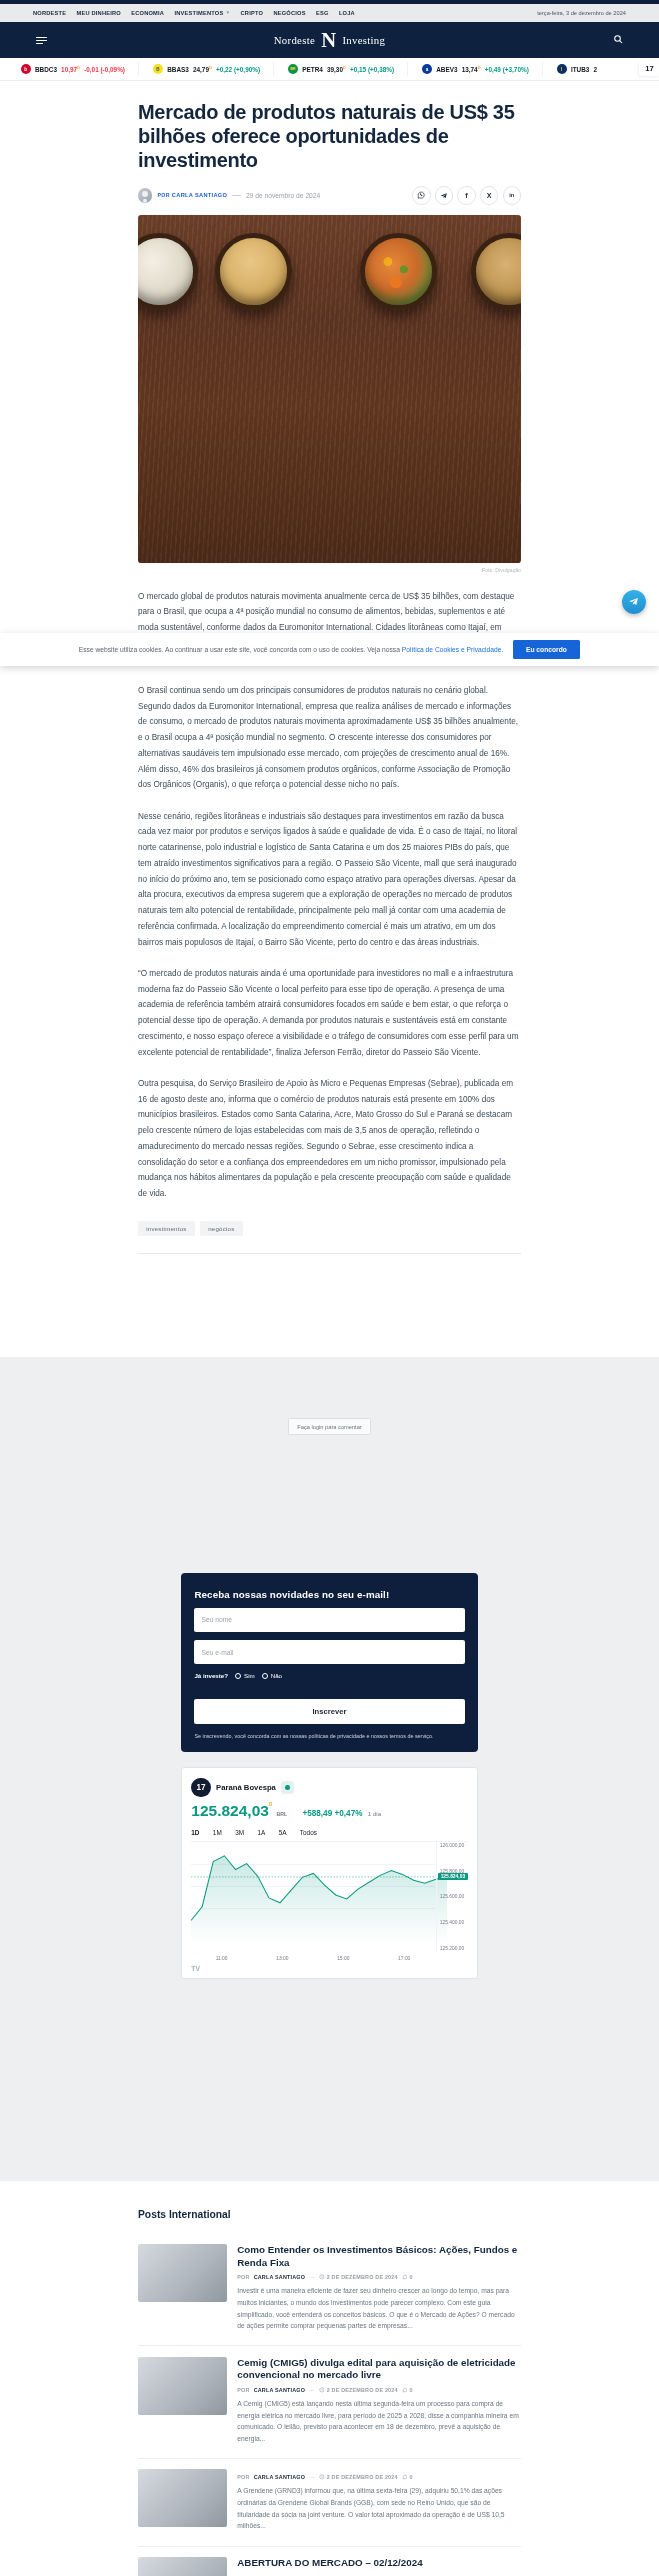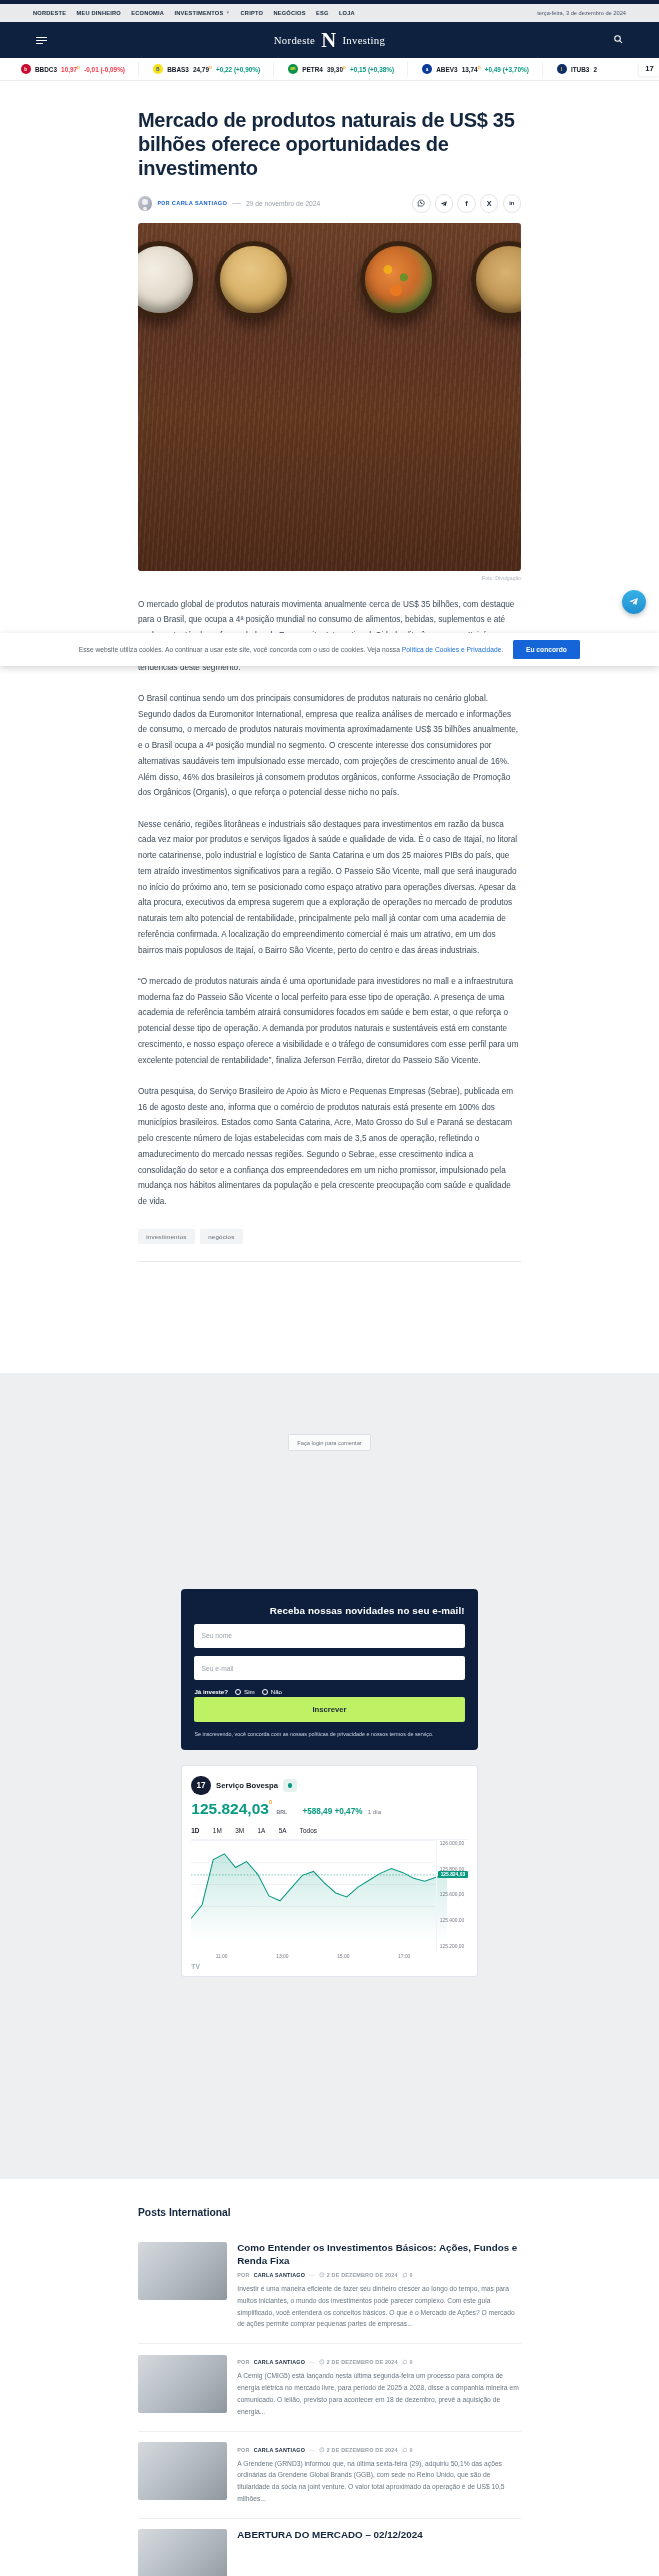--- a/index.html
+++ b/index.html
@@ -29,21 +29,21 @@
   .tick { display:flex; align-items:center; gap:4.1px; padding:0 13.4px; border-right:0.5px solid #eef0f2; height:14.4px; white-space:nowrap; }
   .tick-logo { width:10.3px; height:10.3px; border-radius:50%; display:flex; align-items:center; justify-content:center; font-size:4.6px; font-weight:700; flex:0 0 auto; }
   .tick-sym { font-size:6.4px; font-weight:700; color:#131722; }
   .tick-price { font-size:6.4px; font-weight:700; color:#131722; }
   .tick-price sup { color:#f5a623; font-size:4.1px; font-weight:700; }
   .tick-chg { font-size:6.4px; font-weight:700; }
   .up { color:#089981; } .down { color:#f23645; }
   .tv-corner { position:absolute; right:0; top:3.1px; background:#fff; border-radius:3.1px 0 0 3.1px; box-shadow:-1px 1px 3.1px rgba(0,0,0,.08); padding:3.1px 5.2px 3.1px 6.2px; font-weight:900; font-size:7.7px; color:#131722; }
 
   
-  .article-wrap { width:383px; margin:8px auto; padding-top:18.5px; }
+  .article-wrap { width:383px; margin:0 auto; padding-top:18.5px; }
   h1.title { font-size:20px; line-height:1.22; color:#14273e; letter-spacing:-0.3px; font-weight:700; }
   .byline { display:flex; align-items:center; margin-top:13.4px; }
   .avatar { width:14.4px; height:14.4px; border-radius:50%; background:linear-gradient(135deg,#c9cdd4,#9aa1ac); margin-right:5.2px; position:relative; }
   .avatar::after{ content:""; position:absolute; left:4.1px; top:2.6px; width:6.2px; height:6.2px; border-radius:50%; background:#eef0f3; box-shadow:0 6.7px 0 -1px #eef0f3; }
   .byline .por { font-size:5.2px; font-weight:700; color:#1a5fd0; letter-spacing:0.3px; }
   .byline .author { font-size:5.7px; font-weight:700; color:#1a5fd0; letter-spacing:0.3px; margin-left:2.1px; }
   .byline .dash { color:#aeb4bc; margin:0 5.2px; }
   .byline .date { font-size:6.7px; color:#9aa0a8; }
   .share-row { margin-left:auto; display:flex; gap:4.1px; }
   .share-btn { width:18.5px; height:18.5px; border:0.5px solid #e3e5e9; border-radius:50%; display:flex; align-items:center; justify-content:center; color:#16283c; font-size:7.2px; font-weight:700; cursor:pointer; background:#fff; }
@@ -80,28 +80,28 @@
   .float-telegram { position:absolute; right:13.4px; top:590px; width:24px; height:24px; border-radius:50%;
                     background:linear-gradient(180deg,#37b1e6,#1f8fd0); display:flex; align-items:center; justify-content:center;
                     box-shadow:0 2.1px 5.2px rgba(0,0,0,.25); z-index:41; cursor:pointer; }
 
   
   .gray-band { background:#edeff1; padding:61px 0 202px; }
   .login-box-wrap { text-align:center; }
   .login-box { display:inline-block; background:#fafbfb; border:0.5px solid #dcdfe3; color:#6b7480; font-size:5.7px; padding:4.6px 8.2px; border-radius:1.5px; cursor:pointer; }
 
   .nl-card { width:297px; margin:138px auto 0; background:#0d1f3c; border-radius:4.1px; padding:15.5px 13.4px 13.4px; }
-  .nl-title { color:#fff; text-align:right; font-size:9.8px; font-weight:700; letter-spacing:0.1px; }
+  .nl-title { color:#fff; text-align:left; font-size:9.8px; font-weight:700; letter-spacing:0.1px; }
   .nl-input { width:100%; height:24px; border:none; border-radius:2.1px; background:#fff; margin-top:8.2px; padding:0 7.2px; font-size:6.7px; color:#333; font-family:"Liberation Sans",sans-serif; }
   .nl-input::placeholder { color:#9aa3ad; }
   .nl-invest { display:flex; align-items:center; gap:7.2px; margin-top:8.2px; color:#fff; font-size:6.2px; }
   .nl-invest b { font-weight:700; }
   .radio { display:flex; align-items:center; gap:2.6px; cursor:pointer; }
   .radio i { width:6.2px; height:6.2px; border:1px solid #fff; border-radius:50%; display:inline-block; }
-  .nl-btn { width:100%; height:25px; margin-top:2px; background:#bef264; border:none; border-radius:2.1px; color:#1d2b3a; font-weight:700; font-size:7.7px; cursor:pointer; font-family:"Liberation Sans",sans-serif; }
+  .nl-btn { width:100%; height:25px; margin-top:20px; background:#ffffff; border:none; border-radius:2.1px; color:#1d2b3a; font-weight:700; font-size:7.7px; cursor:pointer; font-family:"Liberation Sans",sans-serif; }
   .nl-disc { margin-top:8.2px; color:#ccd6e2; font-size:5.4px; }
 
   
   .chart-card { width:297px; margin:15.5px auto 0; background:#fff; border:0.5px solid #e0e3eb; border-radius:3.1px; padding:9.3px 9.3px 6.2px; }
   .cw-head { display:flex; align-items:center; gap:5.2px; }
   .cw-logo { width:19.6px; height:19.6px; border-radius:50%; background:#131c33; color:#fff; display:flex; align-items:center; justify-content:center; font-weight:900; font-size:8.2px; }
   .cw-name { font-size:7.7px; font-weight:700; color:#131722; }
   .cw-dot { width:13.4px; height:13.4px; border-radius:3.6px; background:#e4f1ee; display:flex; align-items:center; justify-content:center; }
   .cw-dot i { width:4.6px; height:4.6px; border-radius:50%; background:#089981; }
   .cw-price-row { display:flex; align-items:baseline; gap:5.2px; margin-top:5.2px; }
@@ -301,21 +301,21 @@
           <span>Não</span>
         </span>
     </div>
     <button class="nl-btn">Inscrever</button>
     <div class="nl-disc">Se inscrevendo, você concorda com as nossas políticas de privacidade e nossos termos de serviço.</div>
   </div>
 
   <div class="chart-card">
     <div class="cw-head">
       <div class="cw-logo">17</div>
-      <span class="cw-name">Serviço Bovespa</span>
+      <span class="cw-name">Paraná Bovespa</span>
       <span class="cw-dot">
           <i></i>
         </span>
     </div>
     <div class="cw-price-row">
       <span class="cw-price"><span>125.824,03</span><span class="cw-sup">D</span> <span class="cw-cur">BRL</span></span>
       <span class="cw-chg"><span>+588,49</span> <span>+0,47%</span></span>
       <span class="cw-period">1 dia</span>
     </div>
     <div class="cw-ranges">
@@ -385,20 +385,21 @@
             <span>0</span>
           </span>
       </div>
       <p class="post-excerpt">Investir é uma maneira eficiente de fazer seu dinheiro crescer ao longo do tempo, mas para muitos iniciantes, o mundo dos investimentos pode parecer complexo. Com este guia simplificado, você entenderá os conceitos básicos. O que é o Mercado de Ações? O mercado de ações permite comprar pequenas partes de empresas...</p>
     </div>
   </article>
 
   <article class="post">
     <div class="post-thumb"></div>
     <div class="post-main">
+      <div class="post-title">Cemig (CMIG5) divulga edital para aquisição de eletricidade convencional no mercado livre</div>
       <div class="post-meta">
         <span class="por">POR</span>
         <span class="author">CARLA SANTIAGO</span>
         <span class="dash">—</span>
         <span class="date">
             <svg width="5.7" height="5.7" viewBox="0 0 24 24" fill="none" stroke="#9aa0a8" stroke-width="2.4">
               <circle cx="12" cy="12" r="9"></circle>
               <path d="M12 7v5l3 3"></path>
             </svg>
             <span>2 DE DEZEMBRO DE 2024</span>

